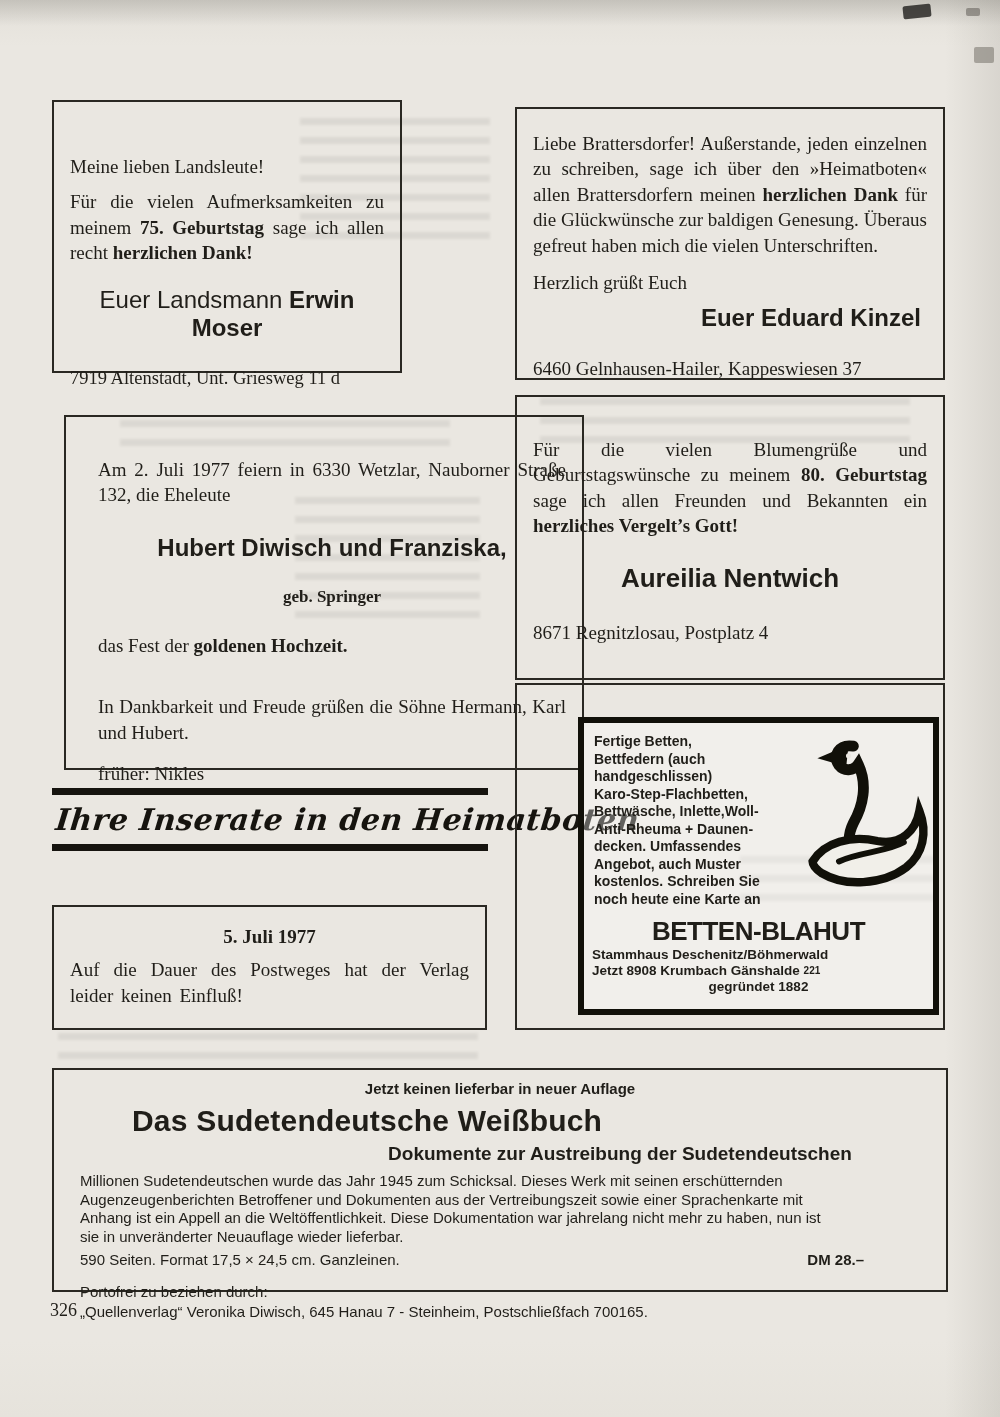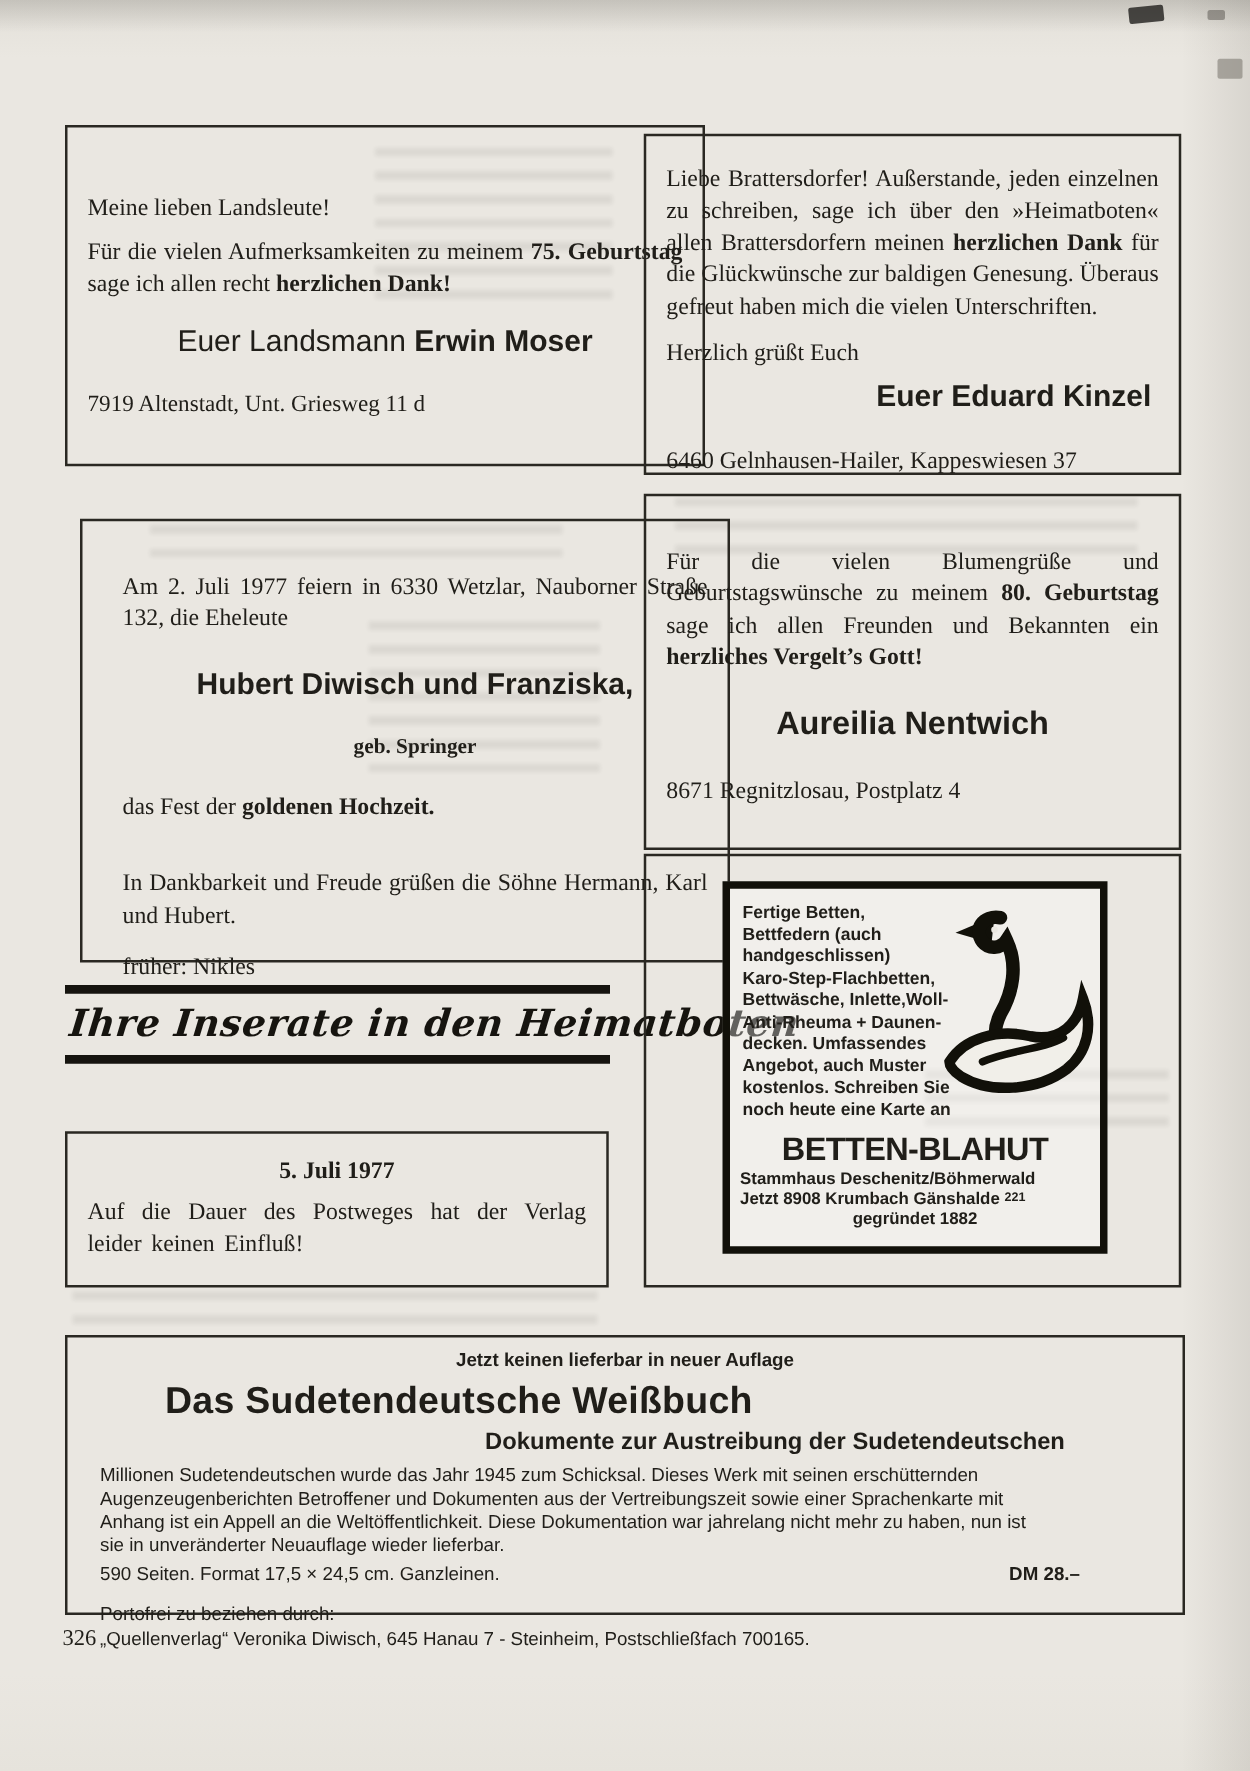--- a/index.html
+++ b/index.html
@@ -17,21 +17,21 @@
     background:repeating-linear-gradient(180deg, rgba(20,18,14,0.9) 0px, rgba(20,18,14,0.9) 7px, transparent 7px, transparent 19px);}
   .artifact{position:absolute;border-radius:2px;pointer-events:none;}
 
   .box{position:absolute;border:2px solid #2a2822;box-sizing:border-box;padding:14px 16px;}
   .serif{font-size:19px;line-height:1.34;margin:0;}
   .just{text-align:justify;}
   .center{text-align:center;}
   b,.b{font-weight:bold;}
 
   
-  #box-moser{left:52px;top:100px;width:512px;height:273px;}
+  #box-moser{left:52px;top:100px;width:350px;height:273px;}
   #box-moser .salutation{margin-top:38px;}
   #box-moser .body{margin-top:10px;}
   #box-moser .nameline{font-family:"Liberation Sans", sans-serif;font-size:24px;margin-top:20px;text-align:center;}
   #box-moser .addr{margin-top:14px;font-size:18.5px;}
 
   
   #box-kinzel{left:515px;top:107px;width:430px;height:273px;padding-top:22px;}
   #box-kinzel .closing{margin-top:12px;}
   #box-kinzel .nameline{font-family:"Liberation Sans", sans-serif;font-size:24px;font-weight:bold;text-align:right;margin-top:8px;padding-right:6px;}
   #box-kinzel .addr{margin-top:12px;}
@@ -59,21 +59,21 @@
   }
 
   
   #box-delivery{left:52px;top:905px;width:435px;height:125px;padding-top:12px;}
   #box-delivery .l1{word-spacing:7px;text-align:justify;}
   #box-delivery .date{font-weight:bold;text-align:center;margin-top:5px;}
   #box-delivery .note{margin-top:8px;text-align:justify;word-spacing:3px;}
 
   
   #box-betten-outer{left:515px;top:683px;width:430px;height:347px;padding:0;}
-  #box-betten{position:absolute;left:61px;top:20px;width:308px;height:298px;
+  #box-betten{position:absolute;left:61px;top:32px;width:361px;height:298px;
     border:6px solid #111009;box-sizing:border-box;background:rgba(255,255,255,0.33);
     font-family:"Liberation Sans", sans-serif;font-weight:bold;overflow:hidden;}
   #box-betten .copy{position:relative;z-index:2;padding:10px 0 0 10px;font-size:14px;line-height:17.5px;width:215px;}
   #box-betten .swan{position:absolute;right:-2px;top:4px;z-index:1;}
   #box-betten .brand{position:relative;z-index:2;font-size:26px;font-weight:900;letter-spacing:-0.5px;
     text-align:center;margin-top:8px;white-space:nowrap;font-family:"Liberation Sans", sans-serif;}
   #box-betten .small{position:relative;z-index:2;font-size:13.5px;line-height:16px;padding-left:8px;}
   #box-betten .small.center{text-align:center;padding-left:0;}
   #box-betten .tiny{font-size:10px;vertical-align:top;}
 

